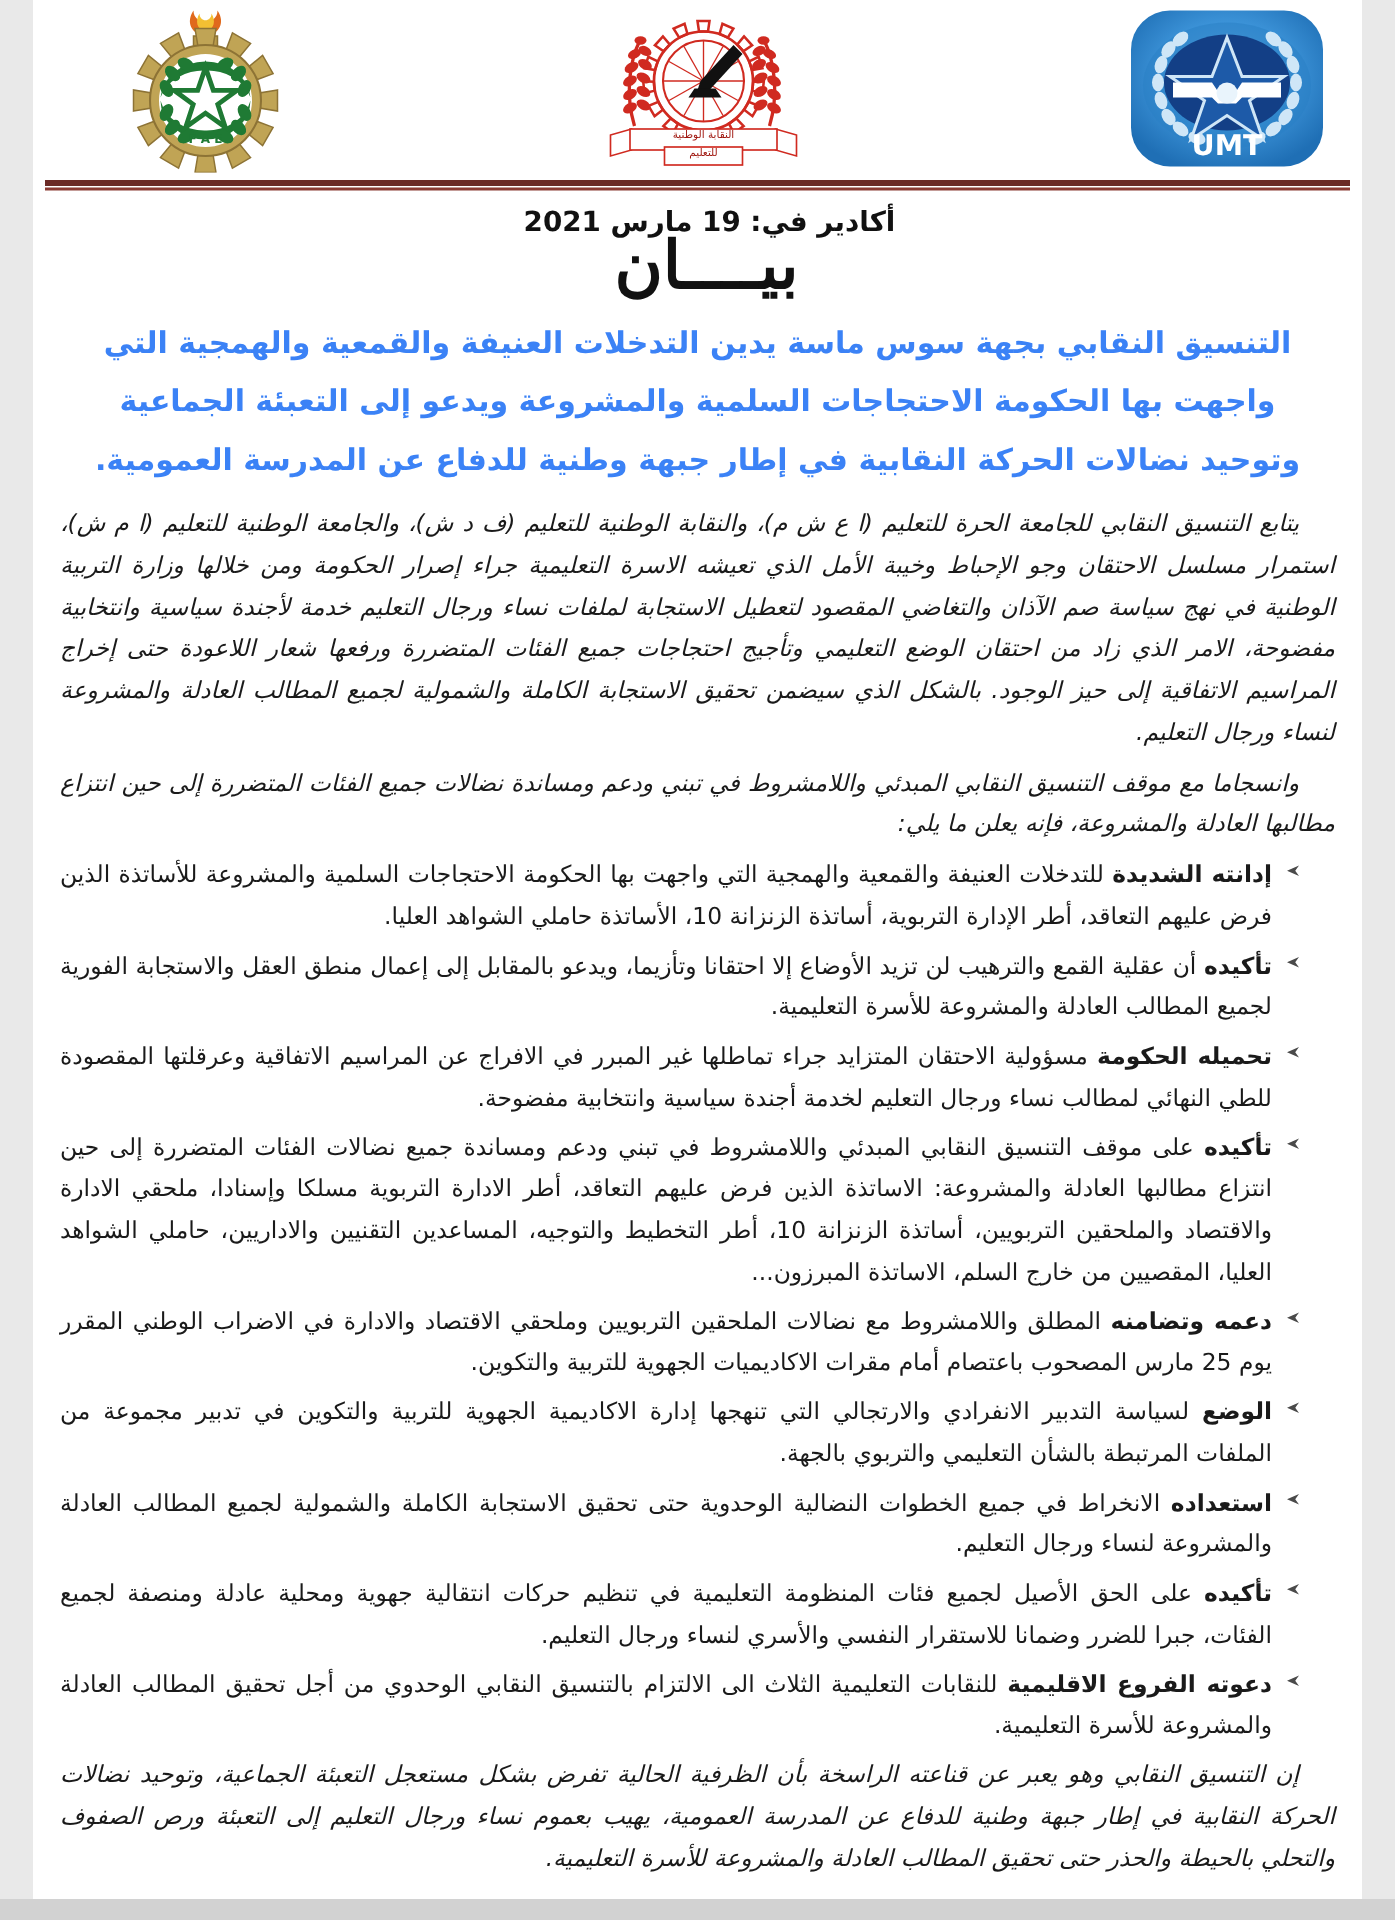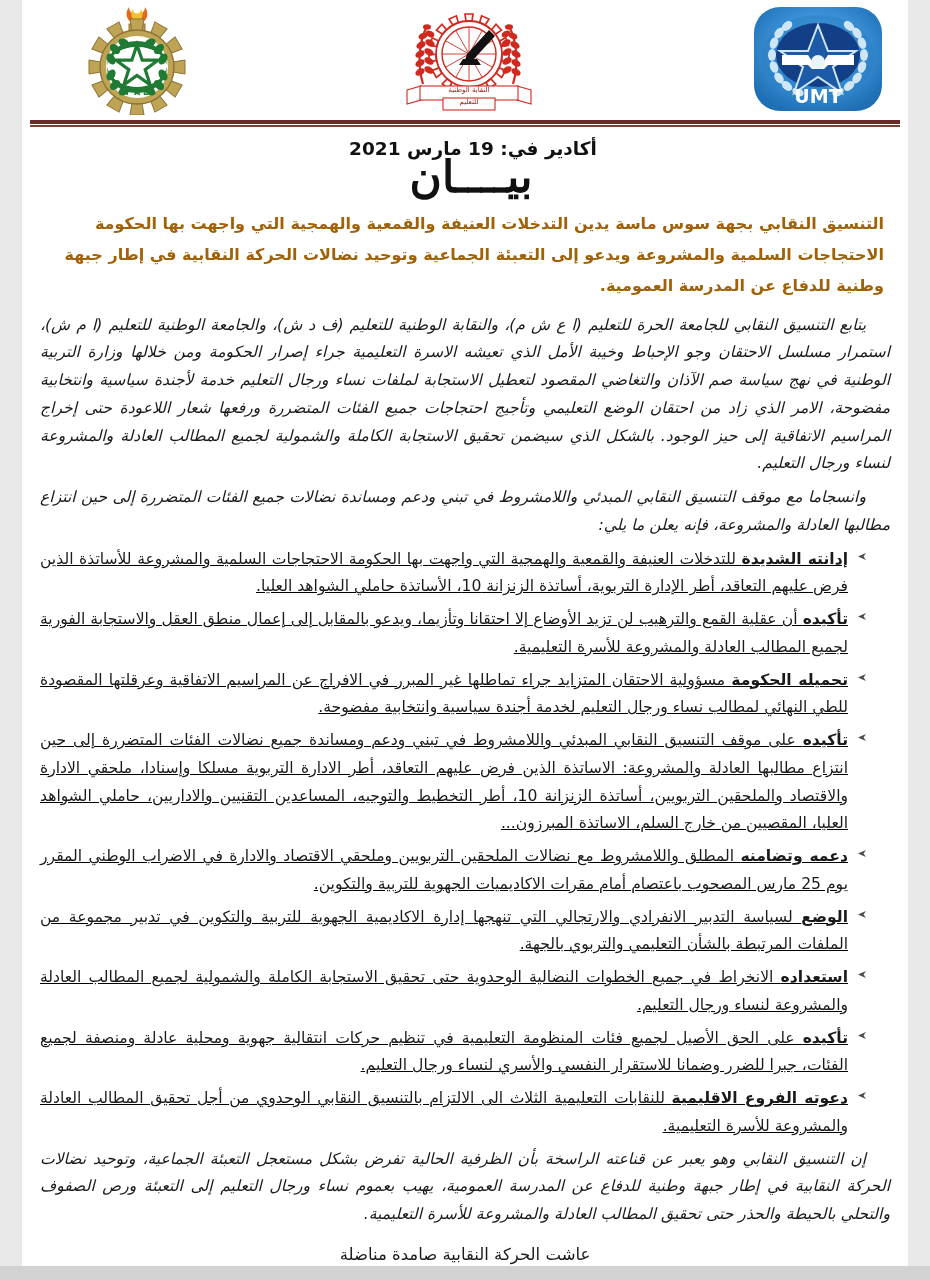--- a/index.html
+++ b/index.html
@@ -89,23 +89,24 @@
     font-weight: bold;
     color: #111;
     letter-spacing: 2px;
     margin: -8px 0 6px 12px;
     font-family: "DejaVu Serif", "Liberation Serif", serif;
   }
 
   
   .headline {
     margin: 6px 46px 10px 46px;
-    color: #a16207;
+    text-align: center;
+    color: #3b82f6;
     font-weight: bold;
-    font-size: 16px;
+    font-size: 20px;
     line-height: 1.95;
   }
 
   
   .body-wrap {
     padding: 0 40px 0 40px;
   }
   p.para {
     margin: 0 0 6px 0;
     font-size: 15.6px;
@@ -114,21 +115,20 @@
     text-align: justify;
     text-justify: inter-word;
     font-style: italic;
   }
   p.para.indent { text-indent: 24px; }
 
   ul.claims {
     list-style: none;
     margin: 4px 0 4px 0;
     padding: 0 22px 0 0;
-    text-decoration: underline;
   }
   ul.claims > li {
     position: relative;
     margin: 0 0 5px 0;
     padding-right: 20px;
     font-size: 15.6px;
     line-height: 1.78;
     color: #1a1a1a;
     text-align: justify;
   }

